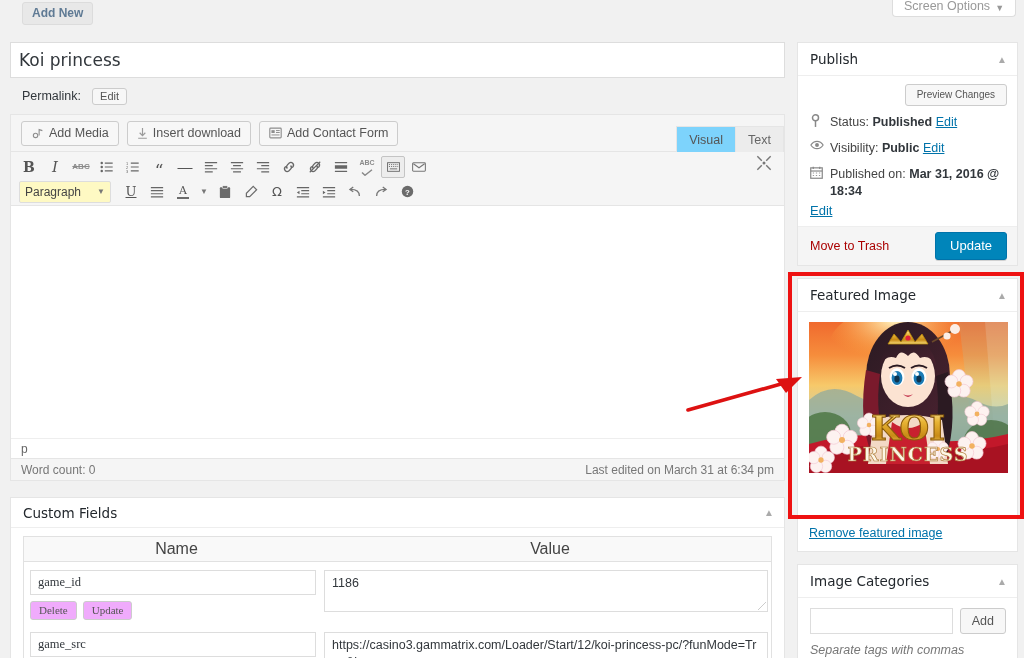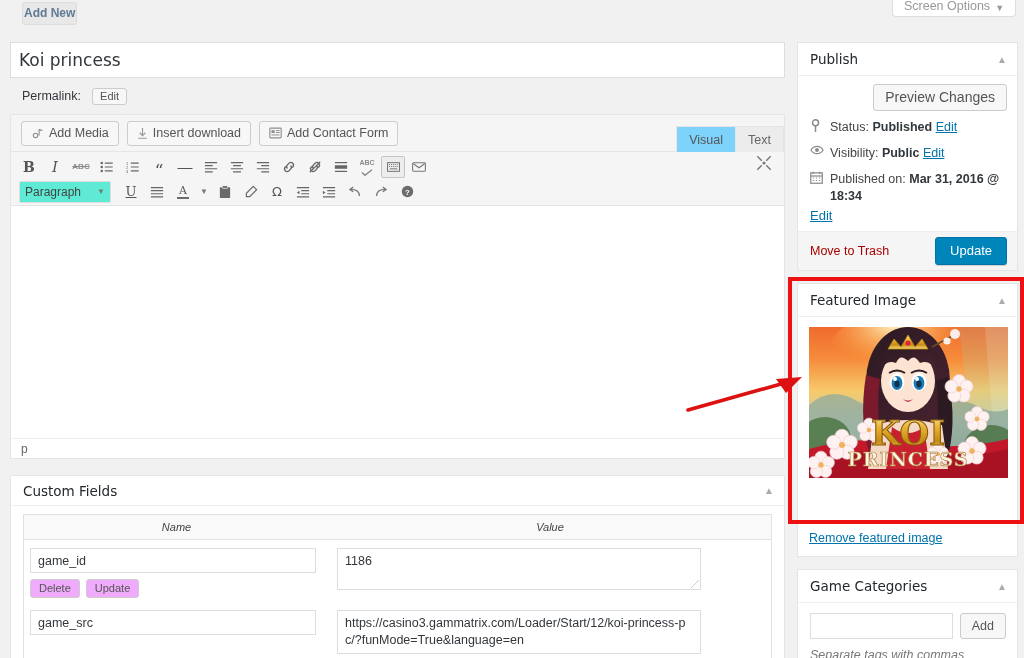--- a/index.html
+++ b/index.html
@@ -38,21 +38,21 @@
     color: #23282d; line-height: 30px;
     font-family: "DejaVu Sans", sans-serif;
   }
   #add-new-btn {
     margin-left: 12px;
     background: #e8e8e8;
     border: 1px solid #dcdcdc;
     border-radius: 3px;
     color: #5f7a94;
     font-size: 12px; font-weight: bold;
-    padding: 3px 1px 4px;
+    padding: 3px 9px 4px;
     line-height: 14px;
   }
 
   
   #main-col { position: absolute; left: 10px; top: 42px; width: 775px; }
 
   #title-input {
     width: 775px; height: 36px;
     background: #fff;
     border: 1px solid #ddd;
@@ -118,21 +118,21 @@
   .tbtn {
     width: 24px; height: 22px;
     display: flex; align-items: center; justify-content: center;
     color: #555; font-size: 13px;
     margin-right: 2px;
   }
   .tbtn.framed { border: 1px solid #c4c4c4; background: #ededed; border-radius: 2px; }
   #fullscreen-btn { position: absolute; right: 12px; top: 3px; }
   #para-select {
     width: 92px; height: 22px;
-    background: #5eead4; border: 1px solid #ddd; border-radius: 2px;
+    background: #fef9c3; border: 1px solid #ddd; border-radius: 2px;
     display: flex; align-items: center; justify-content: space-between;
     padding: 0 5px; font-size: 12px; color: #444;
     margin-right: 8px; margin-left: 2px;
   }
   #para-select .caret { font-size: 8px; color: #777; }
 
   #editor-body { height: 232px; background: #fff; }
   #path-bar {
     height: 20px; border-top: 1px solid #eee;
     display: flex; align-items: center;
@@ -154,39 +154,39 @@
   .box-head {
     height: 30px; border-bottom: 1px solid #eee;
     display: flex; align-items: center; justify-content: space-between;
     padding: 0 10px 0 12px;
   }
   .box-head .bt { font-size: 13.5px; color: #23282d; font-weight: normal; font-family:"DejaVu Sans", sans-serif;}
   .toggle-arrow { color: #aaa; font-size: 10px; }
 
   #cf-table { margin: 8px 12px 0 12px; border: 1px solid #e1e1e1; border-bottom: none; }
   #cf-header-row { display: flex; background: #f9f9f9; border-bottom: 1px solid #e1e1e1; height: 25px; }
-  .cf-th { display: flex; align-items: center; justify-content: center; font-size: 11px; color: #444; font-style: italic; }
+  .cf-th { display: flex; align-items: center; justify-content: center; font-size: 16px; color: #444; }
   .cf-th.name { width: 305px; }
   .cf-th.value { flex: 1; }
   .cf-row { display: flex; padding: 8px 6px 4px 6px; }
-  .cf-namecell { width: 299px; }
+  .cf-namecell { width: 299px; font-family: Liberation Serif, serif; }
   .cf-valuecell { flex: 1; padding-left: 8px; }
   .cf-name-input {
     width: 286px; height: 25px;
     border: 1px solid #ddd; background: #fff;
     padding: 0 7px; display: flex; align-items: center;
     font-size: 12.5px; color: #32373c;
   }
   .cf-btn-row { display: flex; margin-top: 6px; }
   .cf-sm-btn {
     background: #f0abfc; border: 1px solid #ccc; border-radius: 3px;
     font-size: 11px; color: #555; padding: 2px 8px 3px; margin-right: 6px;
   }
   .cf-textarea {
-    width: 364px; min-height: 42px;
+    width: 444px; min-height: 42px;
     border: 1px solid #ddd; background: #fff;
     padding: 4px 7px;
     font-size: 12.5px; color: #32373c;
     line-height: 17px;
     position: relative;
     word-break: break-all;
   }
   .cf-textarea.tall { min-height: 42px; }
   .resize-grip {
     position: absolute; right: 1px; bottom: 1px;
@@ -203,21 +203,21 @@
     display: flex; align-items: center; justify-content: space-between;
     padding: 0 10px 0 12px;
   }
   .side-head .st { font-size: 13.5px; color: #23282d; font-family:"DejaVu Sans", sans-serif;}
 
   
   #publish-inner { padding: 8px 10px 0 12px; }
   #preview-row { display: flex; justify-content: flex-end; margin-bottom: 8px; }
   #preview-btn {
     background: #f7f7f7; border: 1px solid #ccc; border-radius: 3px;
-    font-size: 14px; color: #555; padding: 4px 11px 5px;
+    font-size: 10px; color: #555; padding: 4px 11px 5px;
   }
   .pub-line {
     display: flex; align-items: flex-start;
     font-size: 12.5px; color: #444;
     margin-bottom: 9px; line-height: 17px;
   }
   .pub-line .pic { width: 20px; flex: 0 0 20px; color: #888; display: flex; align-items: center; }
   .pub-line b { color: #32373c; }
   #pub-edit-link { display: block; margin: -6px 0 8px 0; }
   #publish-footer {
@@ -475,20 +475,24 @@
       <div id="fullscreen-btn">
         <svg width="16" height="16" viewBox="0 0 18 18">
           <path d="M1.5 1.5l5 5M16.5 1.5l-5 5M1.5 16.5l5-5M16.5 16.5l-5-5" stroke="#777" stroke-width="1.6"></path>
           <circle cx="9" cy="9" r="1.7" fill="#777"></circle>
         </svg>
       </div>
     </div>
 
     <div id="editor-body"></div>
     <div id="path-bar">p</div>
+    <div id="status-bar">
+      <span>Word count: 0</span>
+      <span>Last edited on March 31 at 6:34 pm</span>
+    </div>
   </div>
 
   <div id="custom-fields-box">
     <div class="box-head">
       <span class="bt">Custom Fields</span>
       <span class="toggle-arrow">▲</span>
     </div>
     <div id="cf-table">
       <div id="cf-header-row">
         <div class="cf-th name">Name</div>
@@ -737,21 +741,21 @@
             <text id="logo-sub" x="99" y="139" text-anchor="middle" font-family="'DejaVu Serif', serif" font-size="19" font-weight="bold" fill="#fdf6e6" stroke="#b08040" stroke-width="0.7" letter-spacing="1">PRINCESS</text>
           </svg>
         </div>
         <a id="remove-featured" href="#">Remove featured image</a>
       </div>
     </div>
   </div>
 
   <div class="side-box">
     <div class="side-head">
-      <span class="st">Game Categories</span>
+      <span class="st">Image Categories</span>
       <span class="toggle-arrow">▲</span>
     </div>
     <div id="cats-inner">
       <div id="cats-row">
         <div id="cat-input"></div>
         <span id="cat-add-btn">Add</span>
       </div>
       <div id="cats-hint">Separate tags with commas</div>
       <div id="cat-item">
         <span class="xmark">✕</span>

